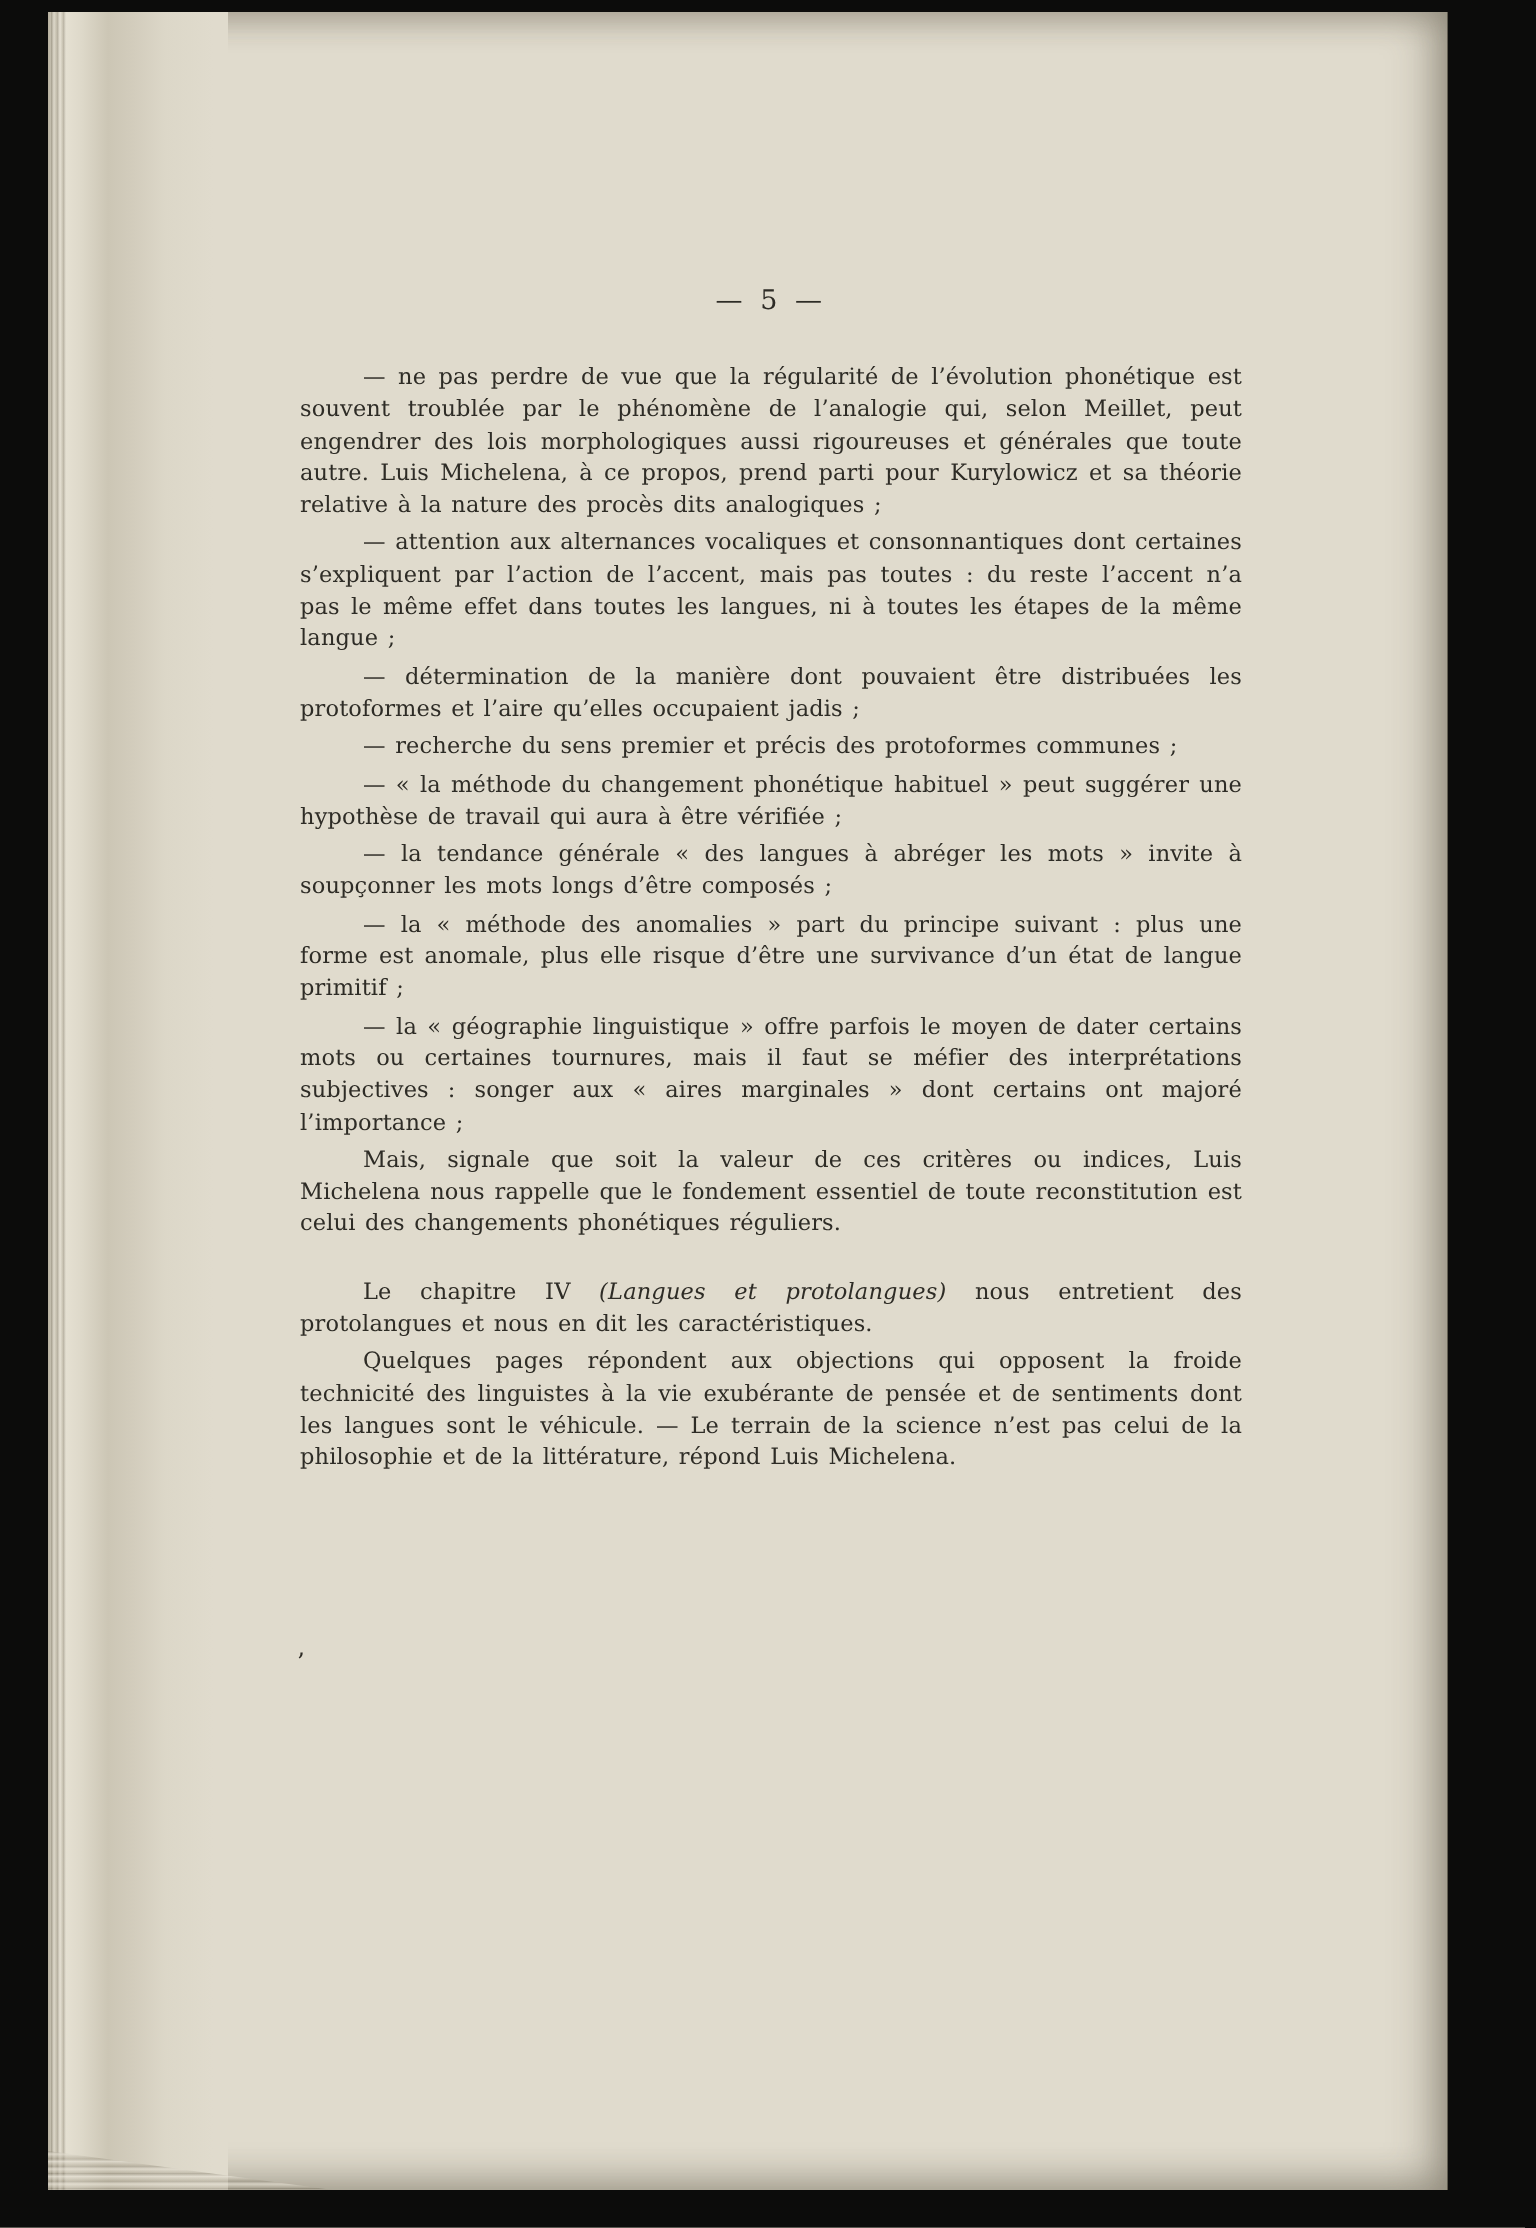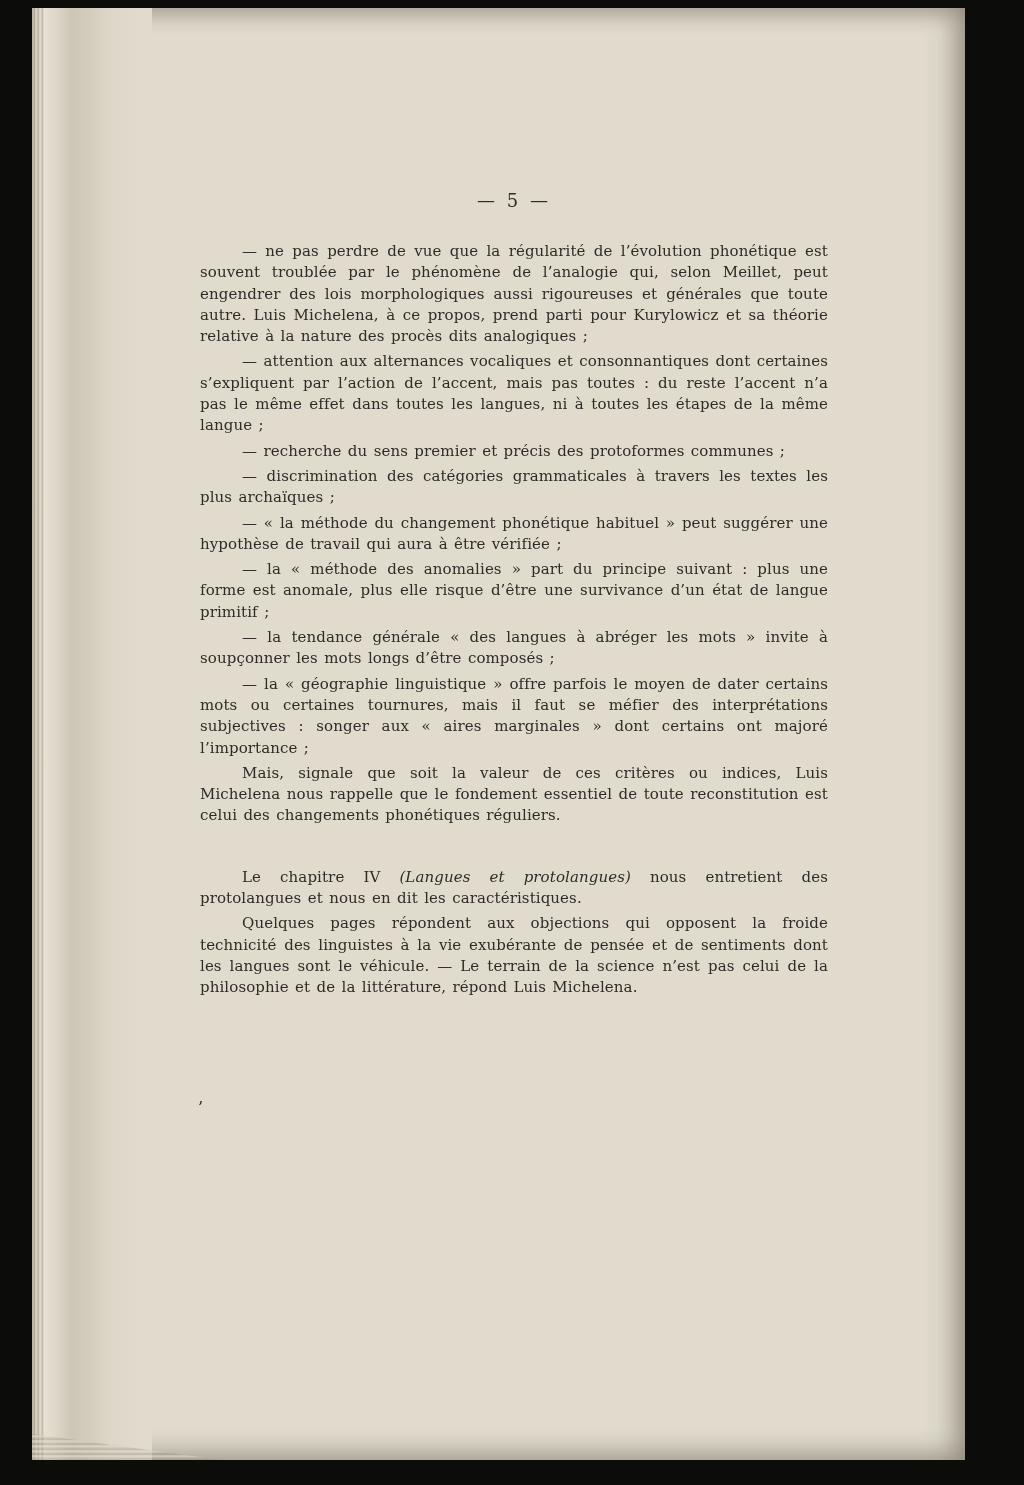--- a/index.html
+++ b/index.html
@@ -89,21 +89,21 @@
   .para {
     font-size: 15px;
     line-height: 21.3px;
     text-align: justify;
     text-indent: 42px;
     margin-bottom: 4px;
     word-spacing: 1.5px;
     letter-spacing: 0.1px;
   }
   .para.section-break {
-    margin-top: 40px;
+    margin-top: 24px;
   }
   .italic { font-style: italic; }
   .stray-mark {
     position: absolute;
     left: 166px;
     top: 1090px;
     font-size: 16px;
     color: var(--ink);
   }
 </style>
@@ -112,25 +112,25 @@
 
 <div class="scan">
   <div class="page">
     <div class="binding-edge"></div>
     <div class="page-stack"></div>
     <div class="text-block">
       <div class="page-number">— 5 —</div>
       <div id="paragraphs">
           <p class="para"><span>— ne pas perdre de vue que la régularité de l’évolution phonétique est souvent troublée par le phénomène de l’analogie qui, selon Meillet, peut engendrer des lois morphologiques aussi rigoureuses et générales que toute autre. Luis Michelena, à ce propos, prend parti pour Kurylowicz et sa théorie relative à la nature des procès dits analogiques ;</span></p>
           <p class="para"><span>— attention aux alternances vocaliques et consonnantiques dont certaines s’expliquent par l’action de l’accent, mais pas toutes : du reste l’accent n’a pas le même effet dans toutes les langues, ni à toutes les étapes de la même langue ;</span></p>
+          <p class="para"><span>— détermination de la manière dont pouvaient être distribuées les protoformes et l’aire qu’elles occupaient jadis ;</span></p>
           <p class="para"><span>— recherche du sens premier et précis des protoformes communes ;</span></p>
-          <p class="para"><span>— discrimination des catégories grammaticales à travers les textes les plus archaïques ;</span></p>
           <p class="para"><span>— « la méthode du changement phonétique habituel » peut suggérer une hypothèse de travail qui aura à être vérifiée ;</span></p>
+          <p class="para"><span>— la tendance générale « des langues à abréger les mots » invite à soupçonner les mots longs d’être composés ;</span></p>
           <p class="para"><span>— la « méthode des anomalies » part du principe suivant : plus une forme est anomale, plus elle risque d’être une survivance d’un état de langue primitif ;</span></p>
-          <p class="para"><span>— la tendance générale « des langues à abréger les mots » invite à soupçonner les mots longs d’être composés ;</span></p>
           <p class="para"><span>— la « géographie linguistique » offre parfois le moyen de dater certains mots ou certaines tournures, mais il faut se méfier des interprétations subjectives : songer aux « aires marginales » dont certains ont majoré l’importance ;</span></p>
           <p class="para"><span>Mais, signale que soit la valeur de ces critères ou indices, Luis Michelena nous rappelle que le fondement essentiel de toute reconstitution est celui des changements phonétiques réguliers.</span></p>
           <p class="para section-break"><span>Le chapitre IV </span><span class="italic">(Langues et protolangues)</span><span> nous entretient des protolangues et nous en dit les caractéristiques.</span></p>
           <p class="para"><span>Quelques pages répondent aux objections qui opposent la froide technicité des linguistes à la vie exubérante de pensée et de sentiments dont les langues sont le véhicule. — Le terrain de la science n’est pas celui de la philosophie et de la littérature, répond Luis Michelena.</span></p>
         </div>
     </div>
     <div class="stray-mark">’</div>
   </div>
 </div>
 

